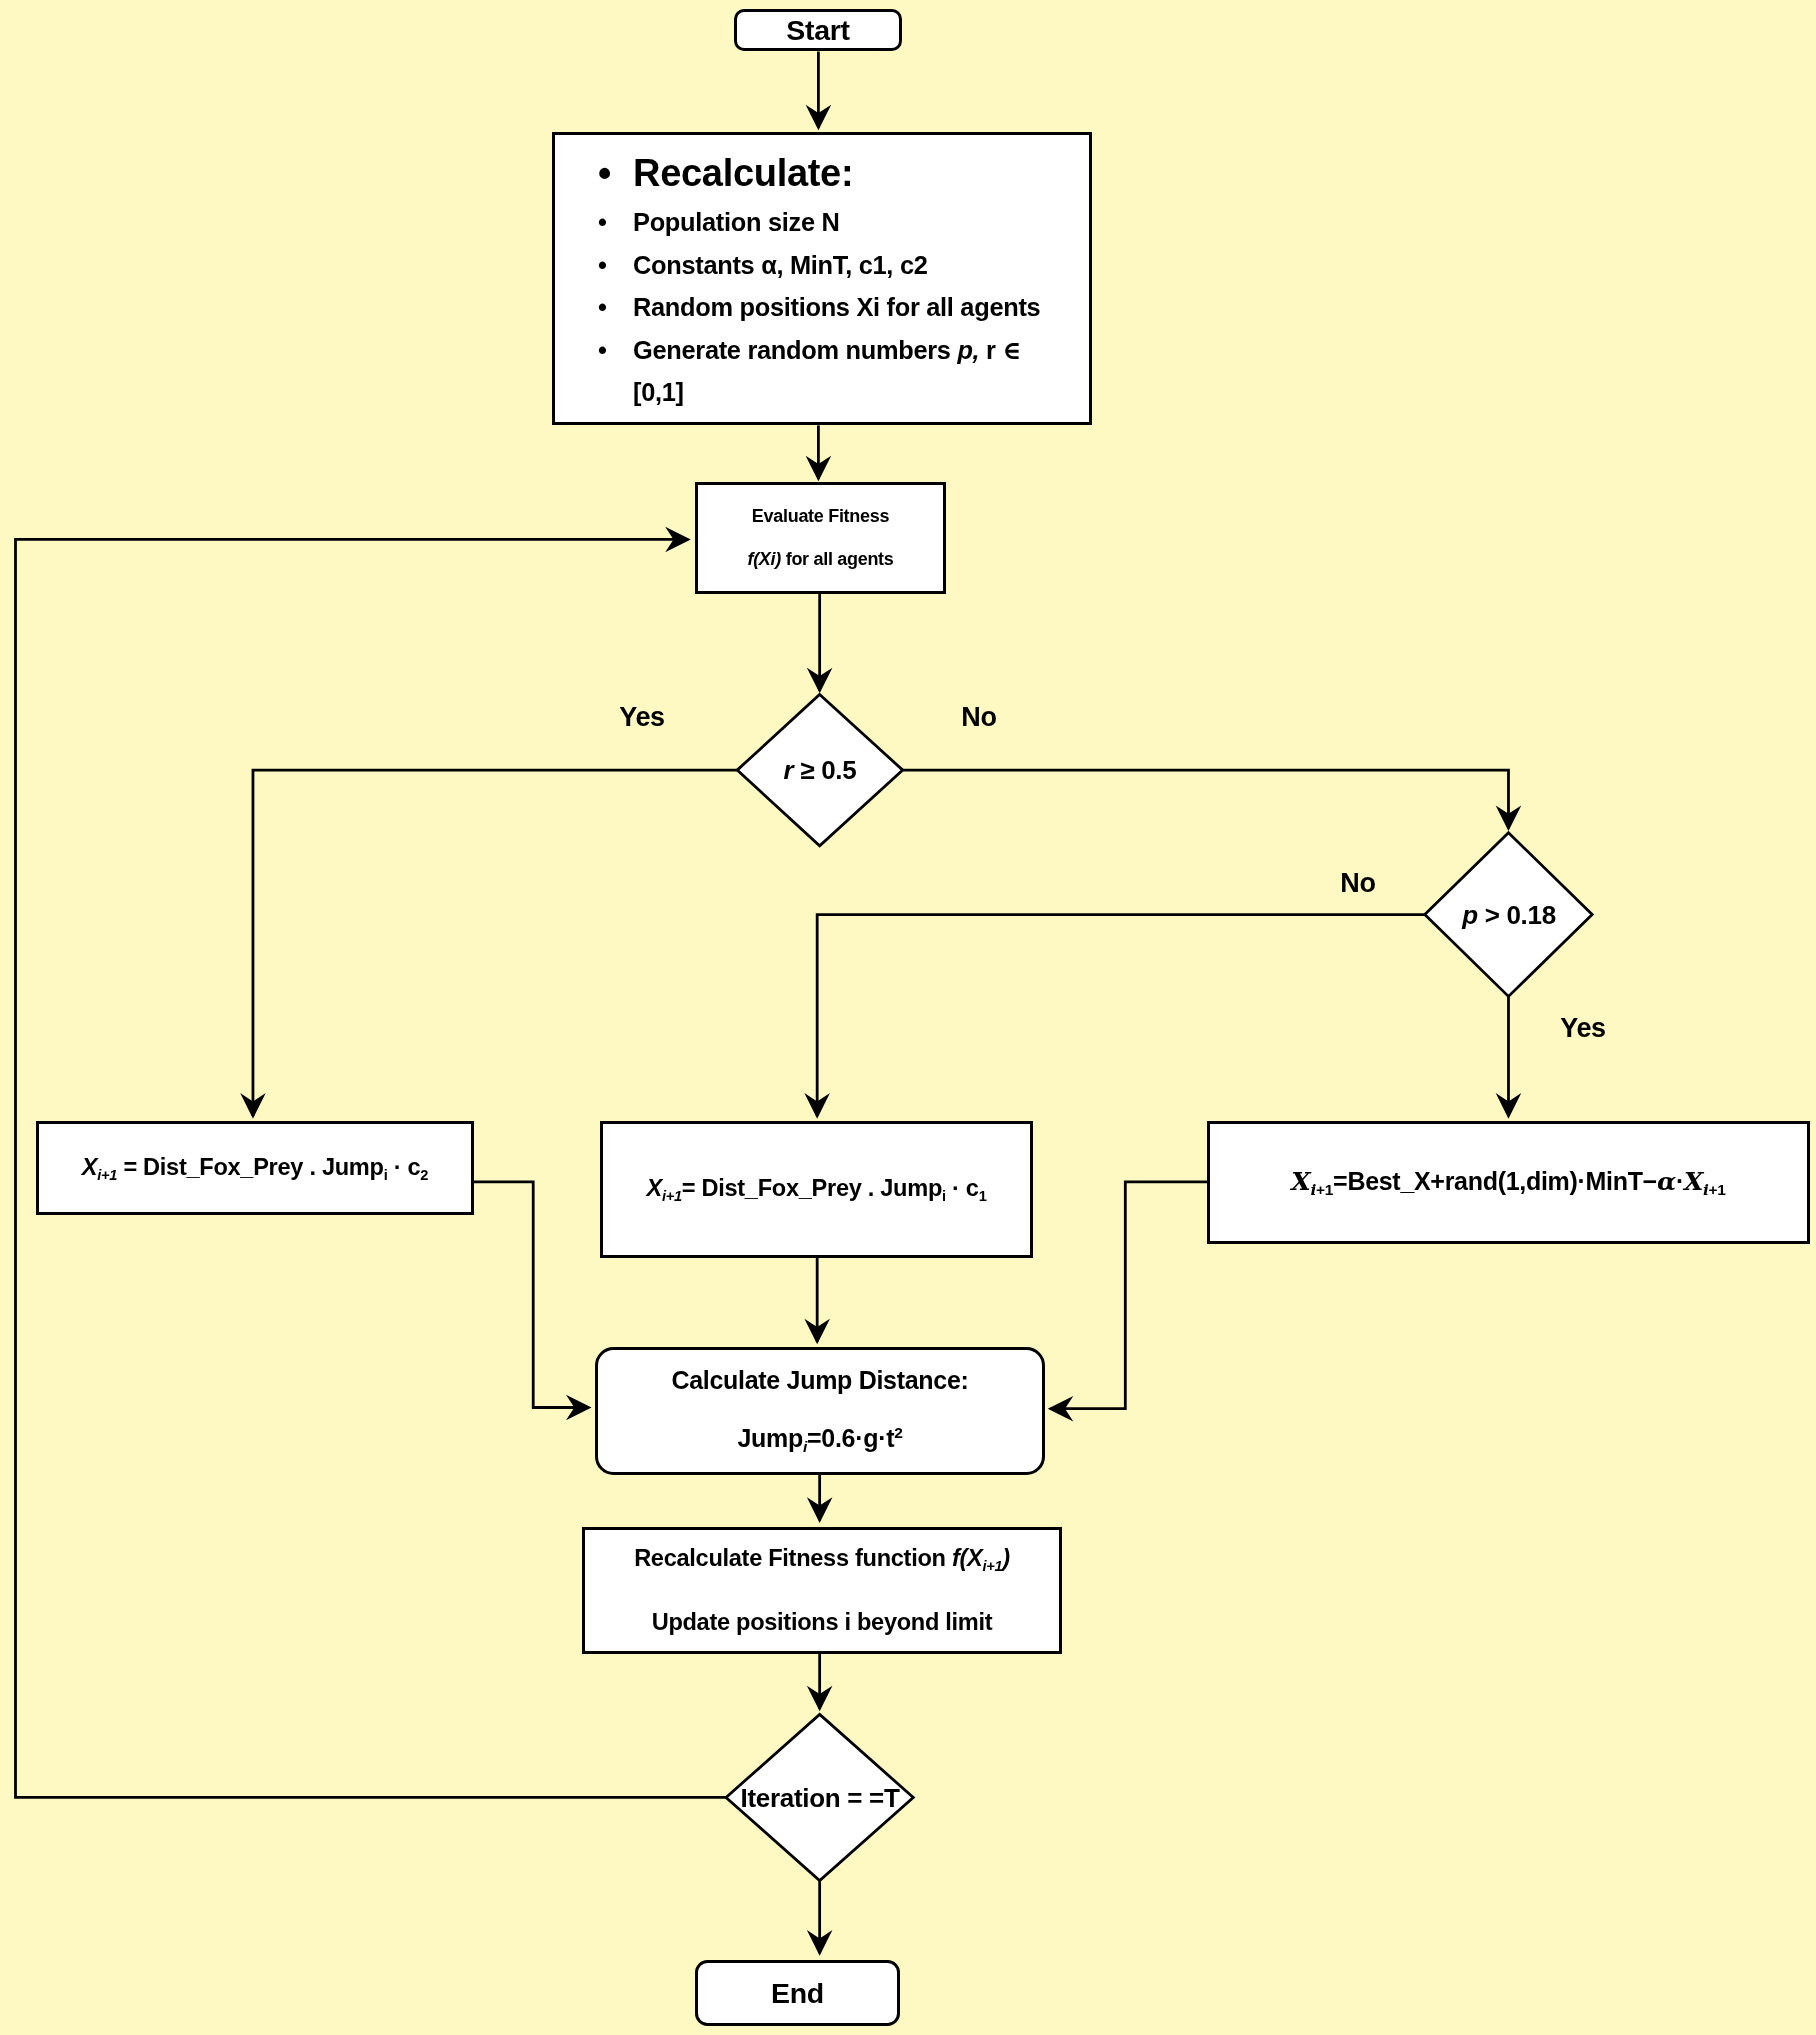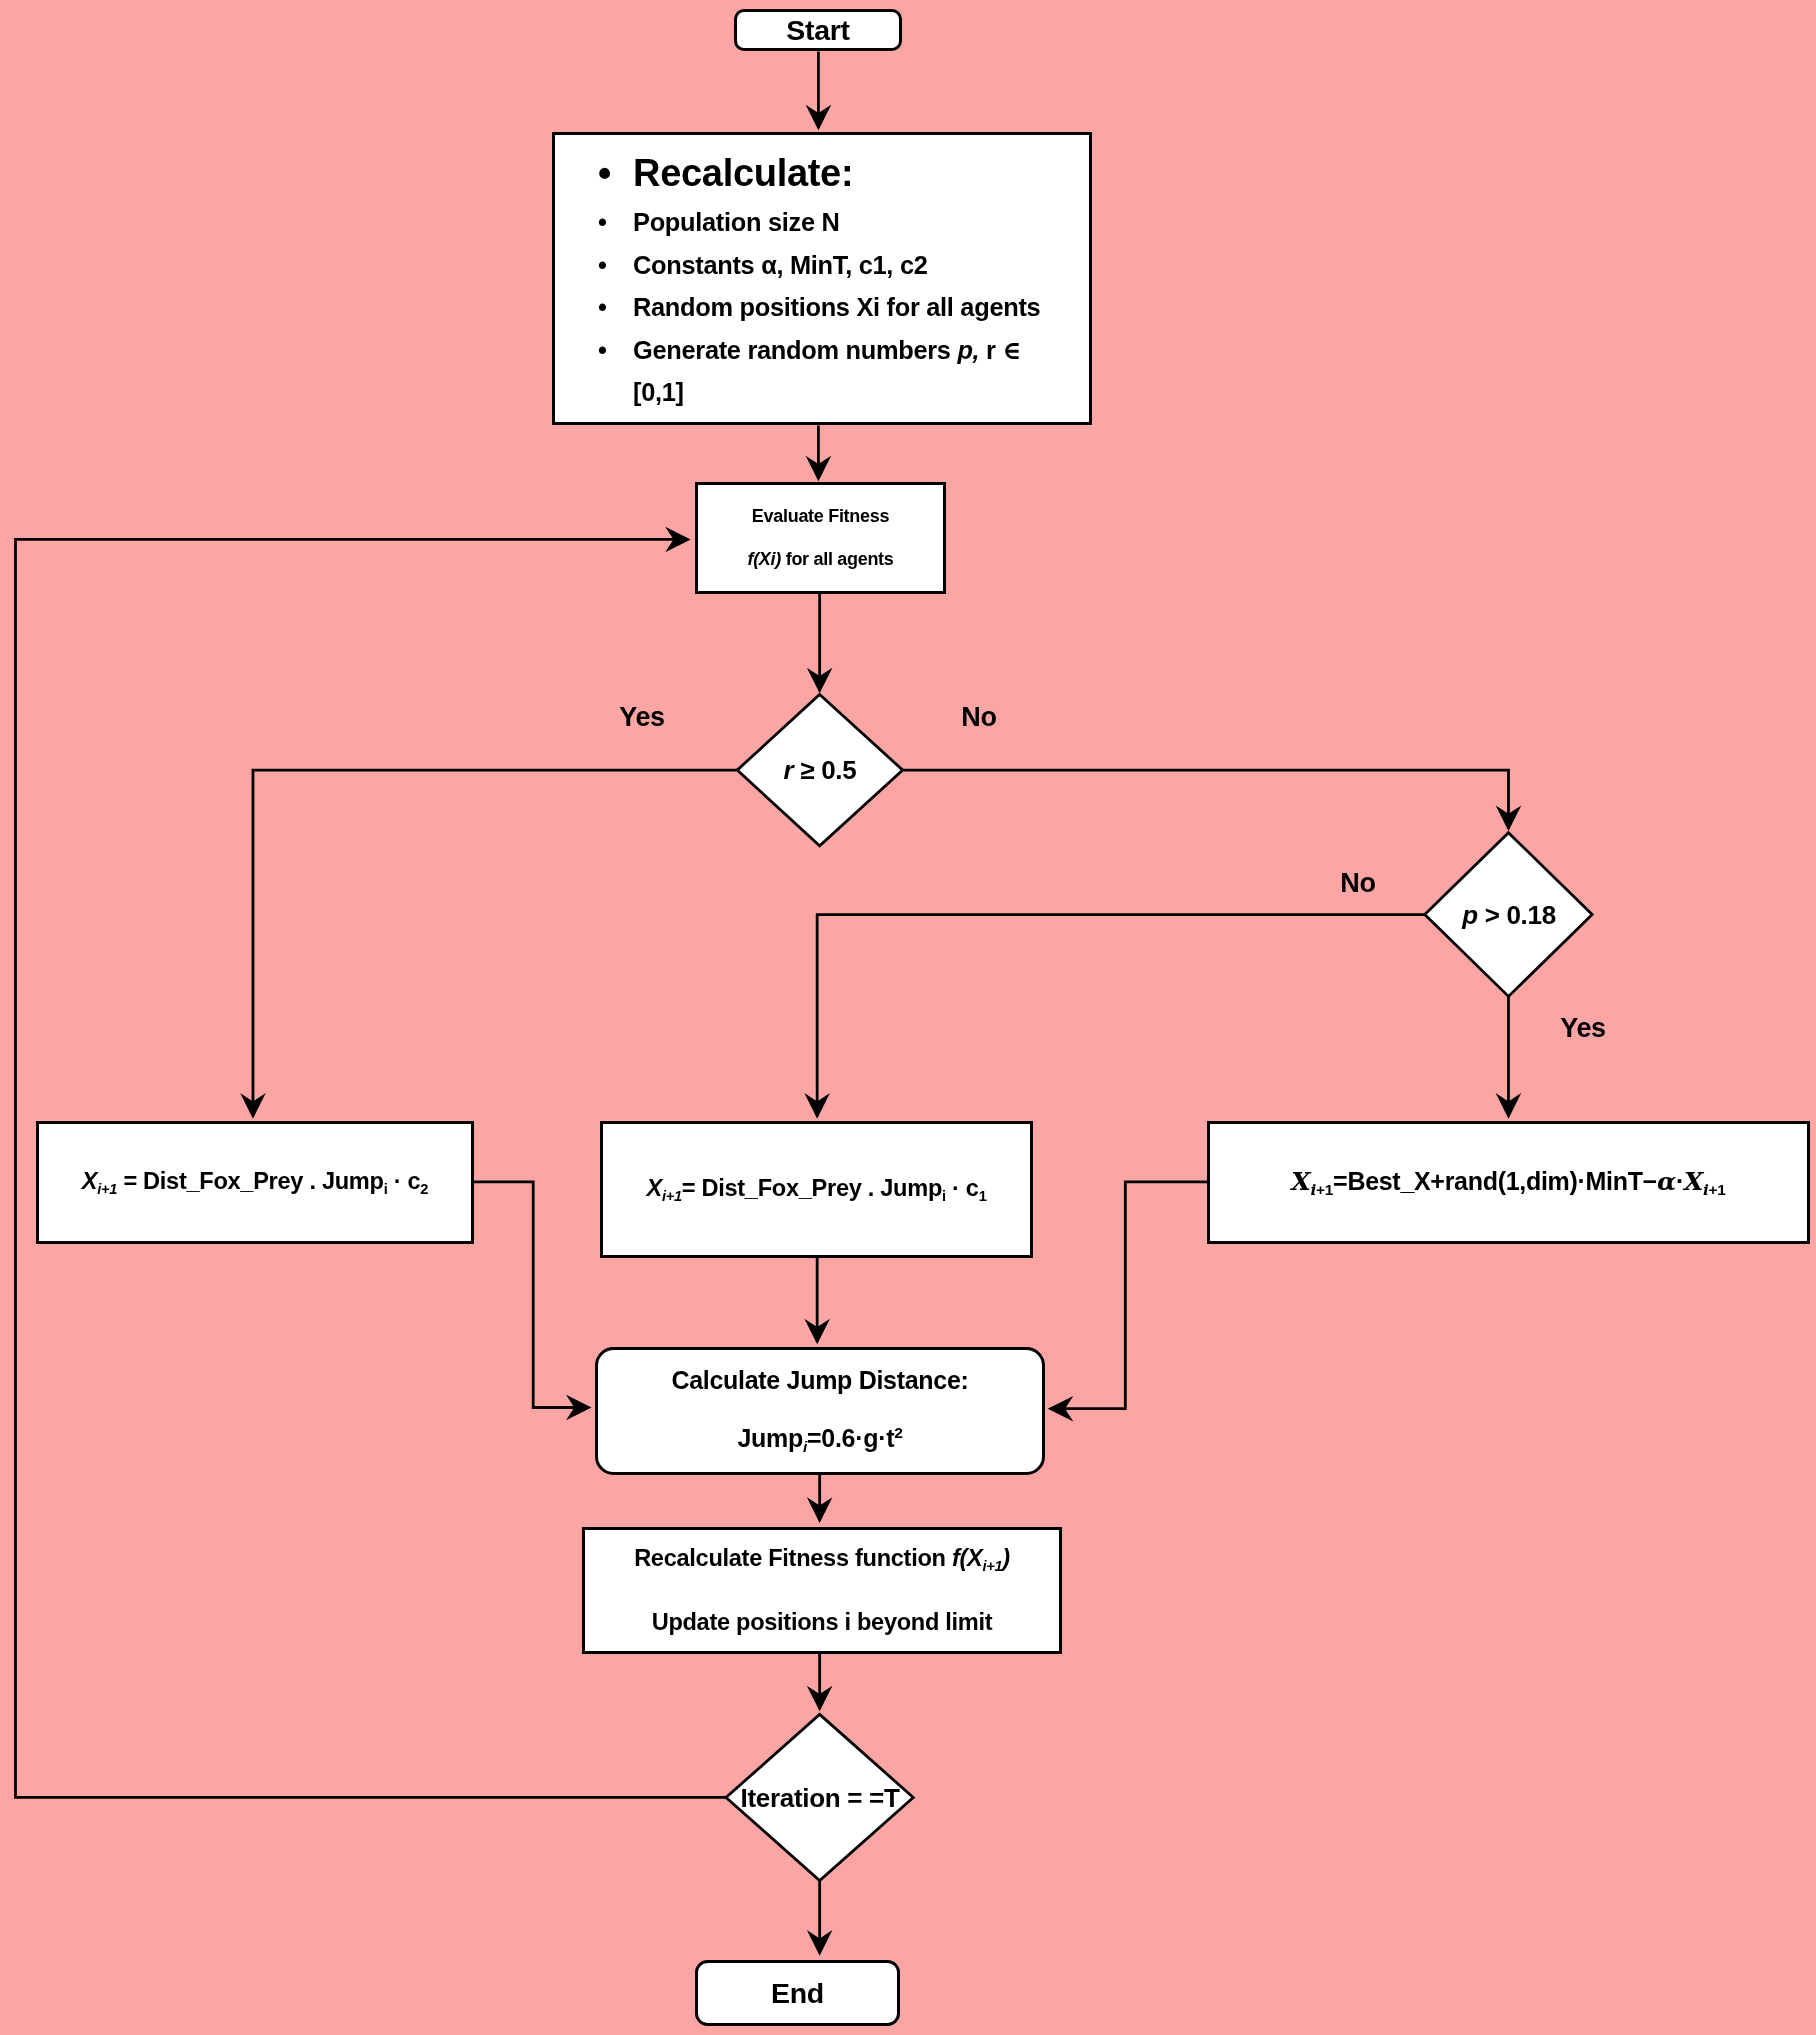--- a/index.html
+++ b/index.html
@@ -1,17 +1,17 @@
 <!DOCTYPE html>
 <html style="font-size:10px"><head>
 <meta charset="utf-8">
 <style>
   html,body{margin:0;padding:0;background:#ffffff;}
   #canvas{
-    position:relative;width:1816px;height:2035px;background:#fca5a5;
+    position:relative;width:1816px;height:2035px;background:#fef9c3;
     font-family:"Liberation Sans",sans-serif;font-weight:700;color:#000;
     letter-spacing:-0.3px;overflow:hidden;
   }
   #wires{position:absolute;left:0;top:0;width:1816px;height:2035px;z-index:1;}
   .wire{fill:none;stroke:#000;stroke-width:4.5;}
   .diamond{fill:#ffffff;stroke:#000;stroke-width:4.5;}
 
   .box{
     position:absolute;box-sizing:border-box;background:#ffffff;border:3.1px solid #000;
     display:flex;flex-direction:column;align-items:center;justify-content:center;
@@ -28,21 +28,21 @@
     padding:18.6px 16px 16px 43px;white-space:nowrap;
   }
   .irow{display:flex;align-items:baseline;font-size:25.4px;line-height:1.05;}
   .ititle{font-size:38px;}
   .blt{flex:0 0 35px;}
   .cont{padding-left:35px;}
 
   #eval{left:695px;top:482px;width:251px;height:112px;border-width:3.7px;
         justify-content:space-evenly;font-size:18px;}
 
-  #leftbox{left:36px;top:1121px;width:438px;height:123px;font-size:23.6px;}
+  #leftbox{left:36px;top:1121px;width:438px;height:94px;font-size:23.6px;}
   #midbox{left:600px;top:1121px;width:433px;height:137px;font-size:23.6px;}
   #rightbox{left:1207px;top:1121px;width:603px;height:123px;font-size:25px;}
 
   #calc{left:595px;top:1347px;width:450px;height:128px;border-radius:18.6px;
         justify-content:space-between;padding:16px 15px;font-size:25px;}
   #recalc{left:582px;top:1527px;width:480px;height:127px;border-width:3.7px;
         justify-content:space-between;padding:15px 5px;font-size:23.6px;}
 
   .dtext{position:absolute;transform:translate(-50%,-50%);font-size:26px;
          z-index:3;white-space:nowrap;text-align:center;}

